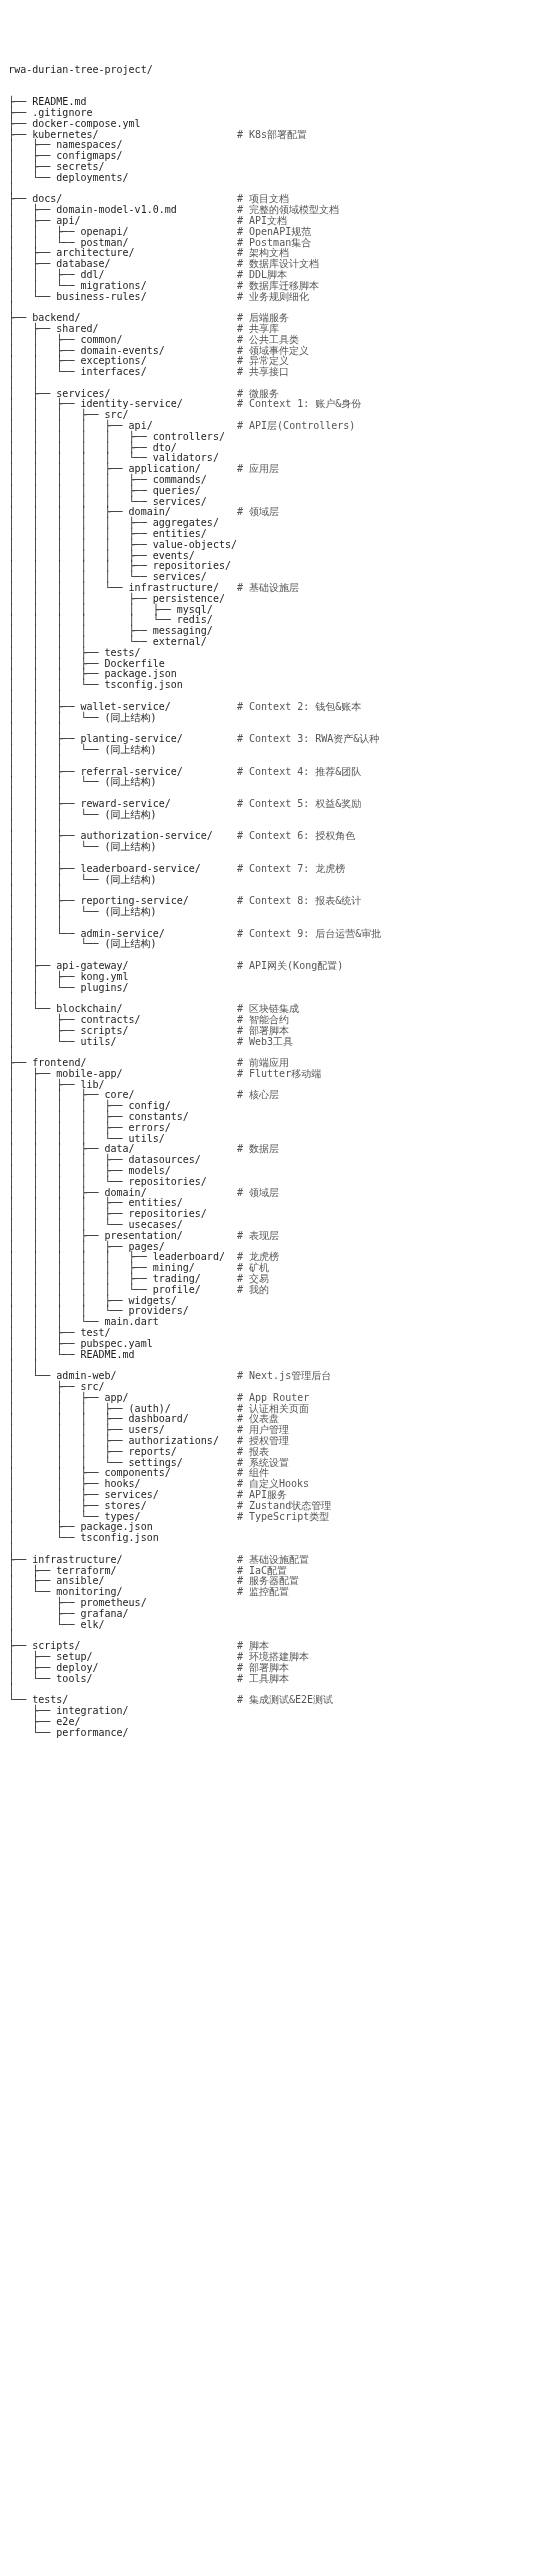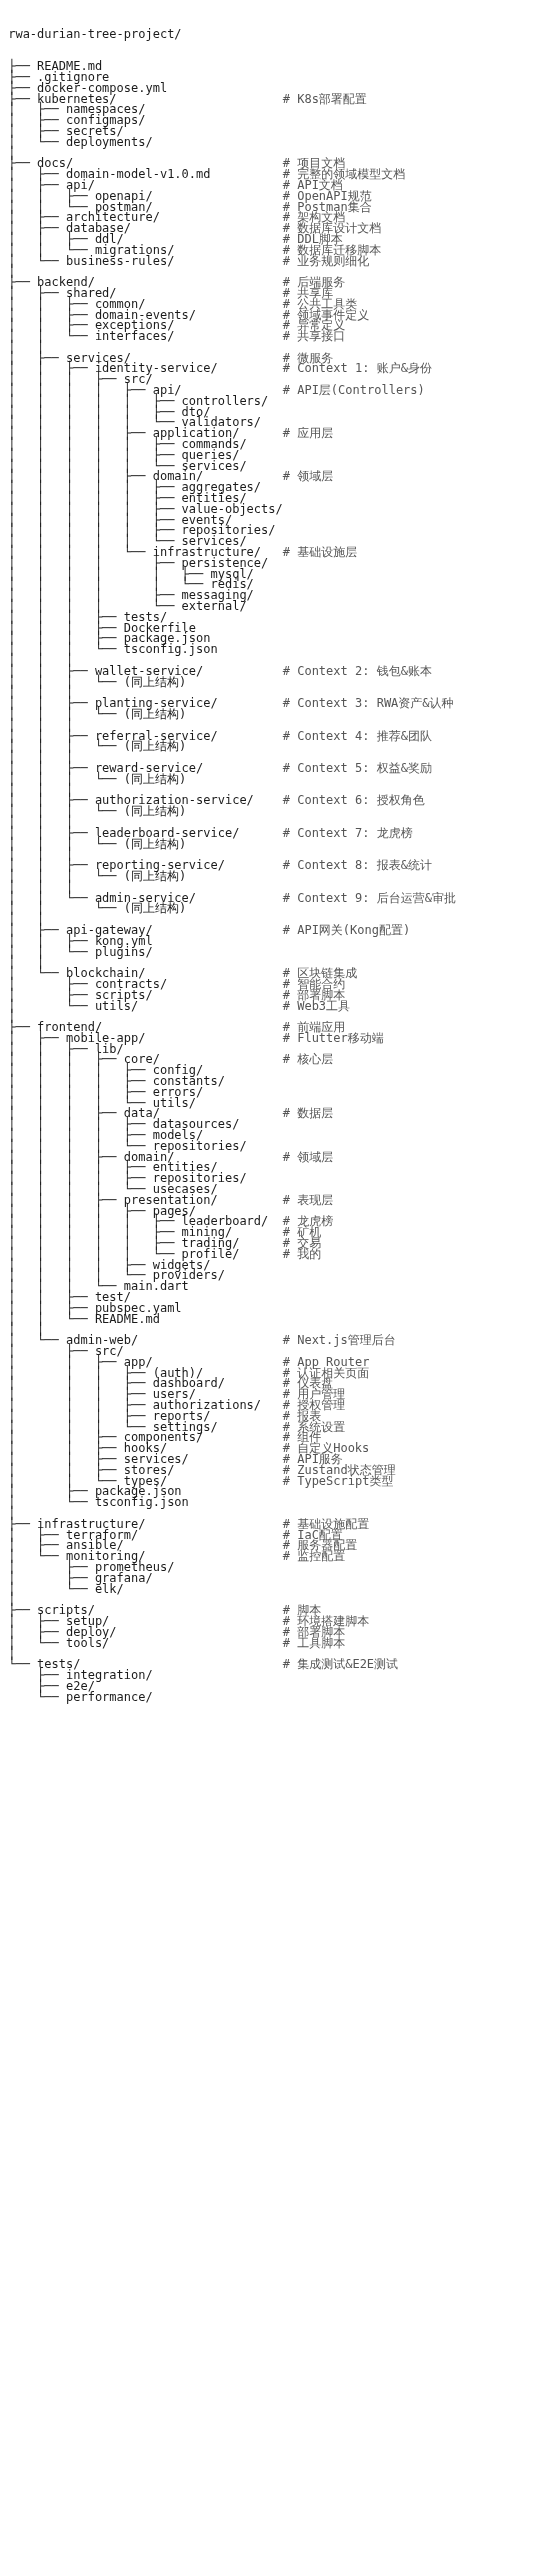--- a/index.html
+++ b/index.html
@@ -6,24 +6,25 @@
     margin: 0;
     padding: 0;
     background: #ffffff;
   }
   body {
     width: 551px;
     font-family: "DejaVu Sans Mono", "Liberation Mono", monospace;
   }
   #tree {
     padding: 7.2px 0 0 8.2px;
-    font-size: 12px;
+    font-size: 10px;
     line-height: 10.8px;
     color: #1b1b1b;
     white-space: pre;
+    margin-top: 36px;
   }
   .row {
     display: block;
     height: 10.8px;
     white-space: pre;
   }
   .path {
     color: #1b1b1b;
   }
   .comment {

